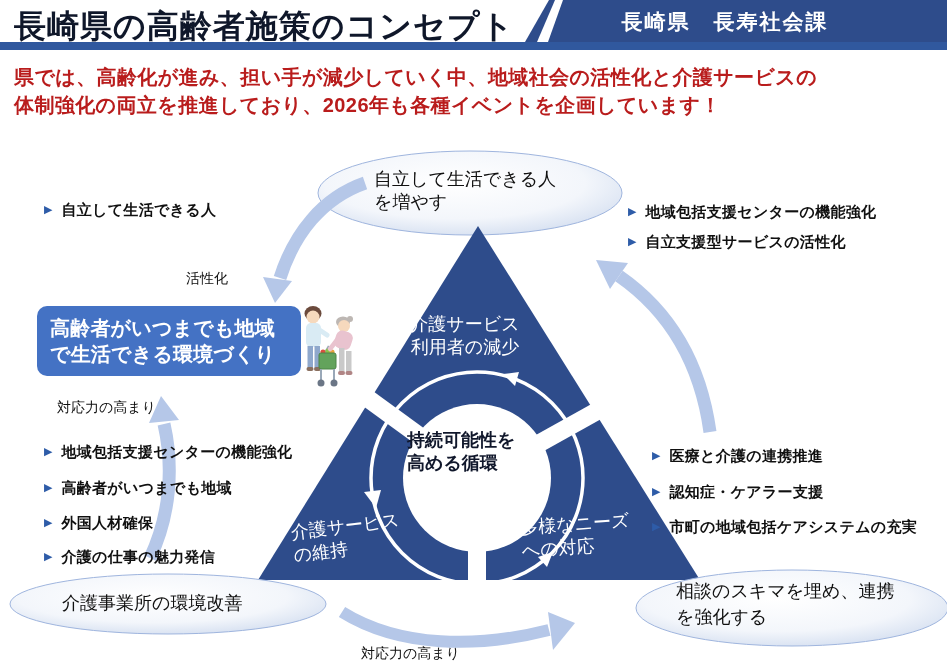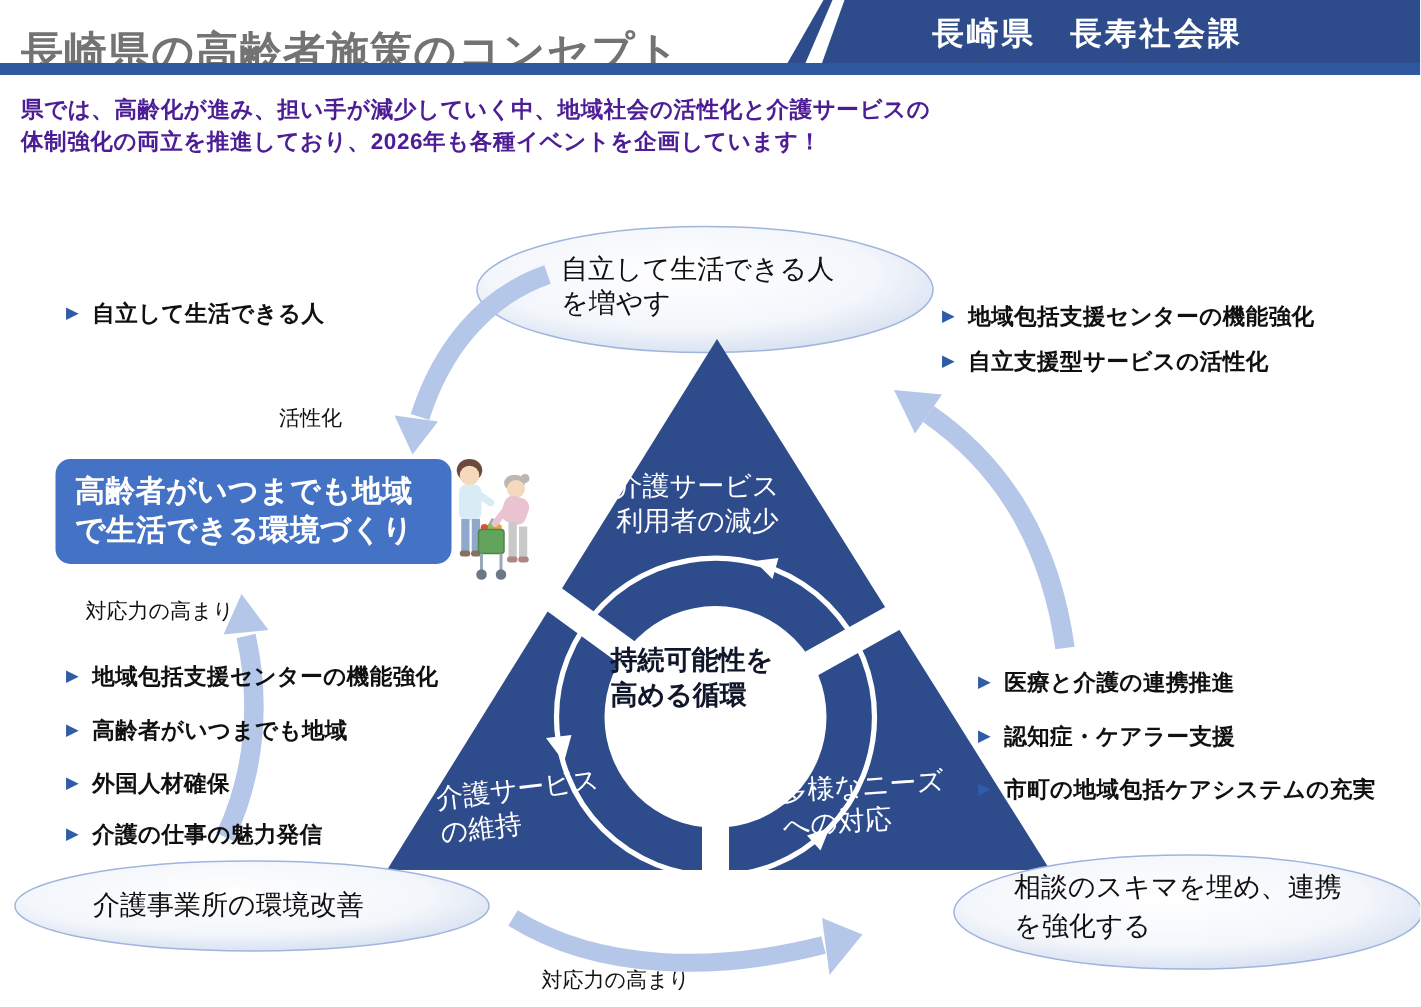--- a/index.html
+++ b/index.html
@@ -4,24 +4,24 @@
 <style>
   html,body{margin:0;padding:0;background:#fff;}
   .stage{
     position:relative;width:947px;height:671px;overflow:hidden;background:#fff;
     font-family:"Liberation Sans","DejaVu Sans",sans-serif;color:#111;
   }
   .abs{position:absolute;}
   svg{display:block;}
   .ml{white-space:pre-line;}
   
-  .title{left:14px;top:16px;font-size:28px;font-weight:bold;color:#737373;letter-spacing:1px;}
+  .title{left:14px;top:5px;font-size:32px;font-weight:bold;color:#0f172a;letter-spacing:1px;}
   .dept{left:560px;top:8px;width:330px;text-align:center;font-size:21px;font-weight:bold;color:#fff;letter-spacing:2px;z-index:3;}
   
-  .intro{left:14px;top:64px;width:925px;font-size:15px;font-weight:bold;line-height:1.38;letter-spacing:0.4px;color:#4c1d95;}
+  .intro{left:14px;top:64px;width:925px;font-size:20px;font-weight:bold;line-height:1.38;letter-spacing:0.4px;color:#b91c1c;}
   
   .bullet{display:flex;align-items:flex-start;gap:9px;z-index:4;}
   .bm{font-size:11px;line-height:1.6;color:#2E5CA8;}
   .bt{font-size:15px;font-weight:bold;letter-spacing:0.3px;line-height:1.2;color:#101010;}
   
   .flabel{font-size:14px;color:#101010;z-index:4;}
   
   .etext{font-size:18px;line-height:1.3;color:#101010;z-index:4;}
   .boxgoal{
     left:37px;top:306px;width:264px;height:70px;background:#4472C4;border-radius:10px;

